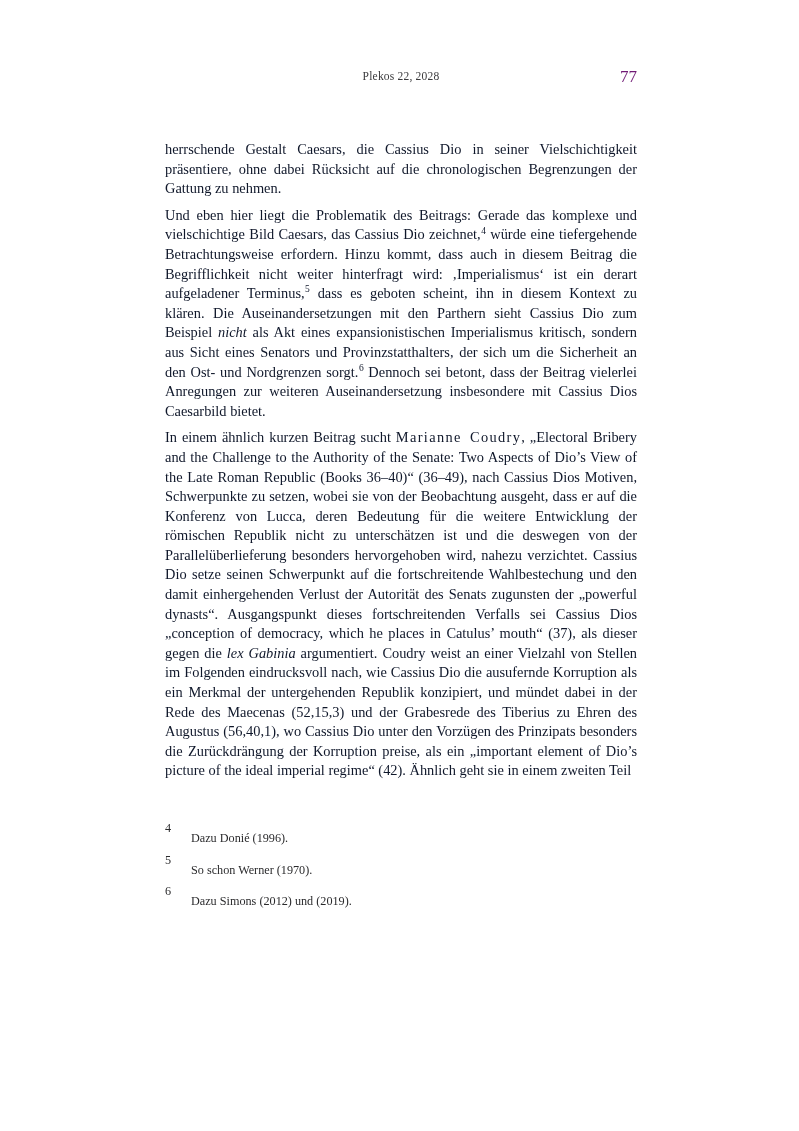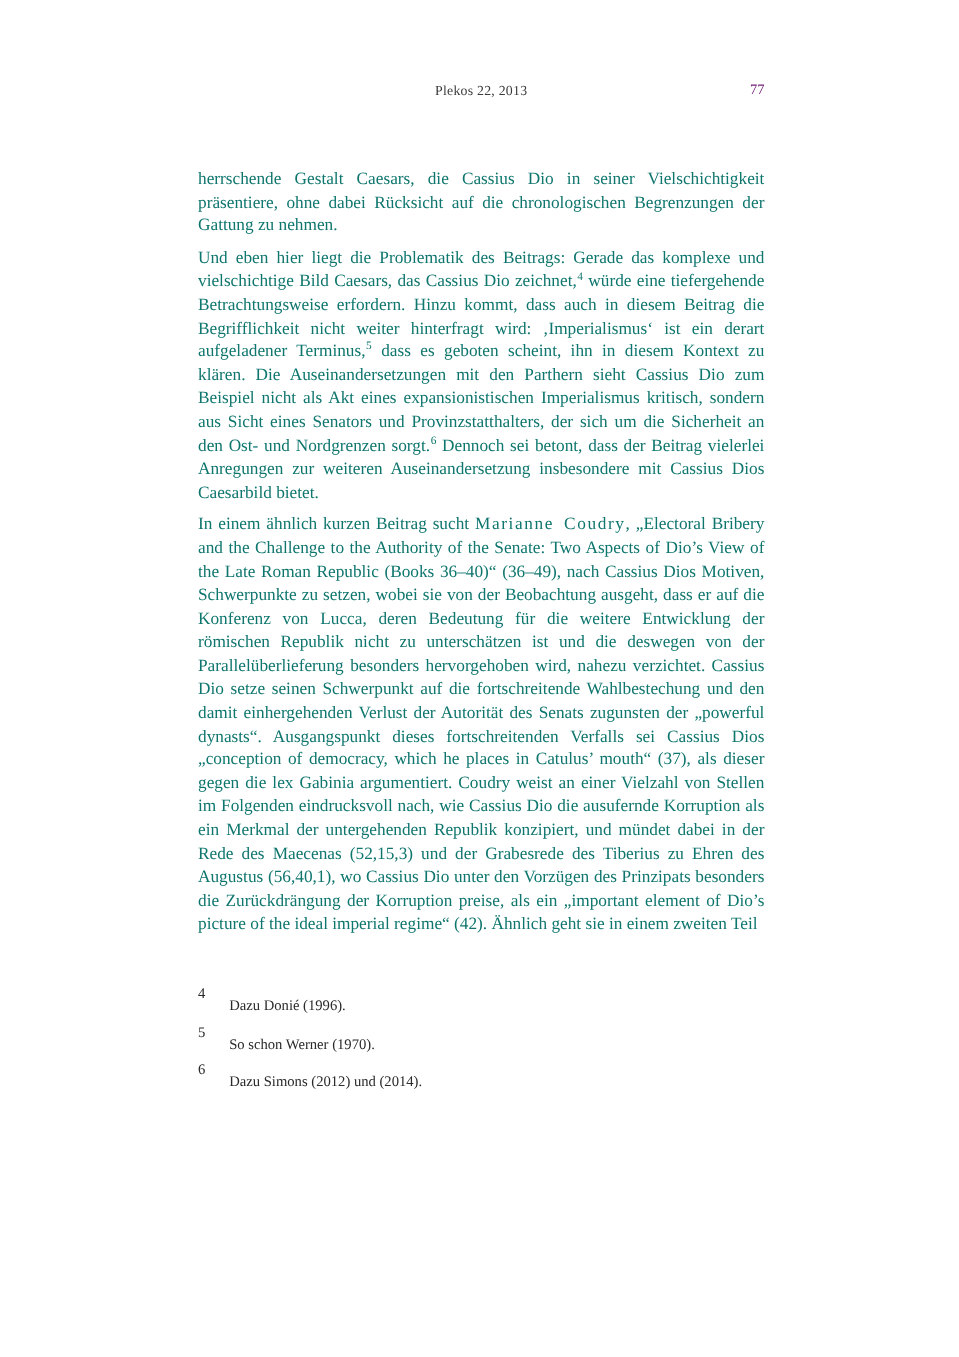--- a/index.html
+++ b/index.html
@@ -33,43 +33,43 @@
     left: 0;
     right: 0;
     text-align: center;
     letter-spacing: 0.2px;
   }
   .running-head .rh-pageno {
     position: absolute;
     right: 0;
     top: -3px;
     text-align: right;
-    font-size: 12px;
+    font-size: 17px;
     color: #701a75;
   }
 
   
   .body-column {
     position: absolute;
     left: 165px;
     top: 140px;
     width: 472px;
   }
   .para {
     margin: 0 0 7px 0;
     font-size: 14.4px;
     line-height: 19.6px;
     text-align: justify;
     text-justify: inter-word;
-    color: #0f766e;
+    color: #0f172a;
     hyphens: manual;
   }
   .para:last-child { margin-bottom: 0; }
 
-  .it { }
+  .it { font-style: italic; }
   .spaced {
     letter-spacing: 1.35px;
     word-spacing: 2px;
   }
   sup.fn {
     font-size: 9.5px;
     vertical-align: super;
     line-height: 0;
     padding-left: 0.5px;
   }
@@ -96,21 +96,21 @@
     flex: 1 1 auto;
     margin-top: 10px;
   }
 </style>
 </head>
 <body>
 
 <div class="page">
 
   <div class="running-head">
-    <span class="rh-title">Plekos 22, 2013</span>
+    <span class="rh-title">Plekos 22, 2028</span>
     <span class="rh-pageno">77</span>
   </div>
 
   <div class="body-column">
 
     <p class="para"><span>herrschende Gestalt Caesars, die Cassius Dio in seiner Vielschichtigkeit präsentiere, ohne dabei Rücksicht auf die chronologischen Begrenzungen der Gattung zu nehmen.</span></p>
 
     <p class="para"><span>Und eben hier liegt die Problematik des Beitrags: Gerade das komplexe und vielschichtige Bild Caesars, das Cassius Dio zeichnet,</span><sup class="fn">4</sup><span> würde eine tiefergehende Betrachtungsweise erfordern. Hinzu kommt, dass auch in diesem Beitrag die Begrifflichkeit nicht weiter hinterfragt wird: ‚Imperialismus‘ ist ein derart aufgeladener Terminus,</span><sup class="fn">5</sup><span> dass es geboten scheint, ihn in diesem Kontext zu klären. Die Auseinandersetzungen mit den Parthern sieht Cassius Dio zum Beispiel </span><span class="it">nicht</span><span> als Akt eines expansionistischen Imperialismus kritisch, sondern aus Sicht eines Senators und Provinzstatthalters, der sich um die Sicherheit an den Ost- und Nordgrenzen sorgt.</span><sup class="fn">6</sup><span> Dennoch sei betont, dass der Beitrag vielerlei Anregungen zur weiteren Auseinandersetzung insbesondere mit Cassius Dios Caesarbild bietet.</span></p>
 
     <p class="para"><span>In einem ähnlich kurzen Beitrag sucht </span><span class="spaced">Marianne Coudry</span><span>, „Electoral Bribery and the Challenge to the Authority of the Senate: Two Aspects of Dio’s View of the Late Roman Republic (Books 36–40)“ (36–49), nach Cassius Dios Motiven, Schwerpunkte zu setzen, wobei sie von der Beobachtung ausgeht, dass er auf die Konferenz von Lucca, deren Bedeutung für die weitere Entwicklung der römischen Republik nicht zu unterschätzen ist und die deswegen von der Parallelüberlieferung besonders hervorgehoben wird, nahezu verzichtet. Cassius Dio setze seinen Schwerpunkt auf die fortschreitende Wahlbestechung und den damit einhergehenden Verlust der Autorität des Senats zugunsten der „powerful dynasts“. Ausgangspunkt dieses fortschreitenden Verfalls sei Cassius Dios „conception of democracy, which he places in Catulus’ mouth“ (37), als dieser gegen die </span><span class="it">lex Gabinia</span><span> argumentiert. Coudry weist an einer Vielzahl von Stellen im Folgenden eindrucksvoll nach, wie Cassius Dio die ausufernde Korruption als ein Merkmal der untergehenden Republik konzipiert, und mündet dabei in der Rede des Maecenas (52,15,3) und der Grabesrede des Tiberius zu Ehren des Augustus (56,40,1), wo Cassius Dio unter den Vorzügen des Prinzipats besonders die Zurückdrängung der Korruption preise, als ein „important element of Dio’s picture of the ideal imperial regime“ (42). Ähnlich geht sie in einem zweiten Teil</span></p>
@@ -121,17 +121,17 @@
     <div class="footnote-row">
       <span class="fn-num">4</span>
       <span class="fn-text">Dazu Donié (1996).</span>
     </div>
     <div class="footnote-row">
       <span class="fn-num">5</span>
       <span class="fn-text">So schon Werner (1970).</span>
     </div>
     <div class="footnote-row">
       <span class="fn-num">6</span>
-      <span class="fn-text">Dazu Simons (2012) und (2014).</span>
+      <span class="fn-text">Dazu Simons (2012) und (2019).</span>
     </div>
   </div>
 
 </div>
 
 </body></html>

